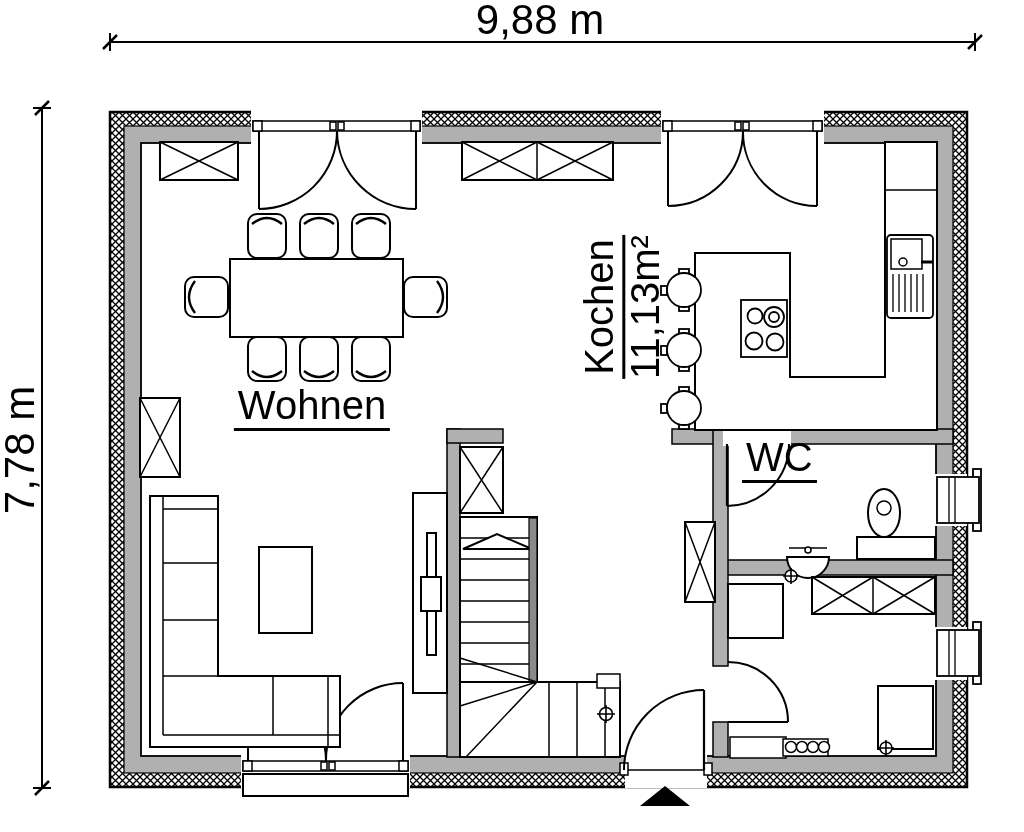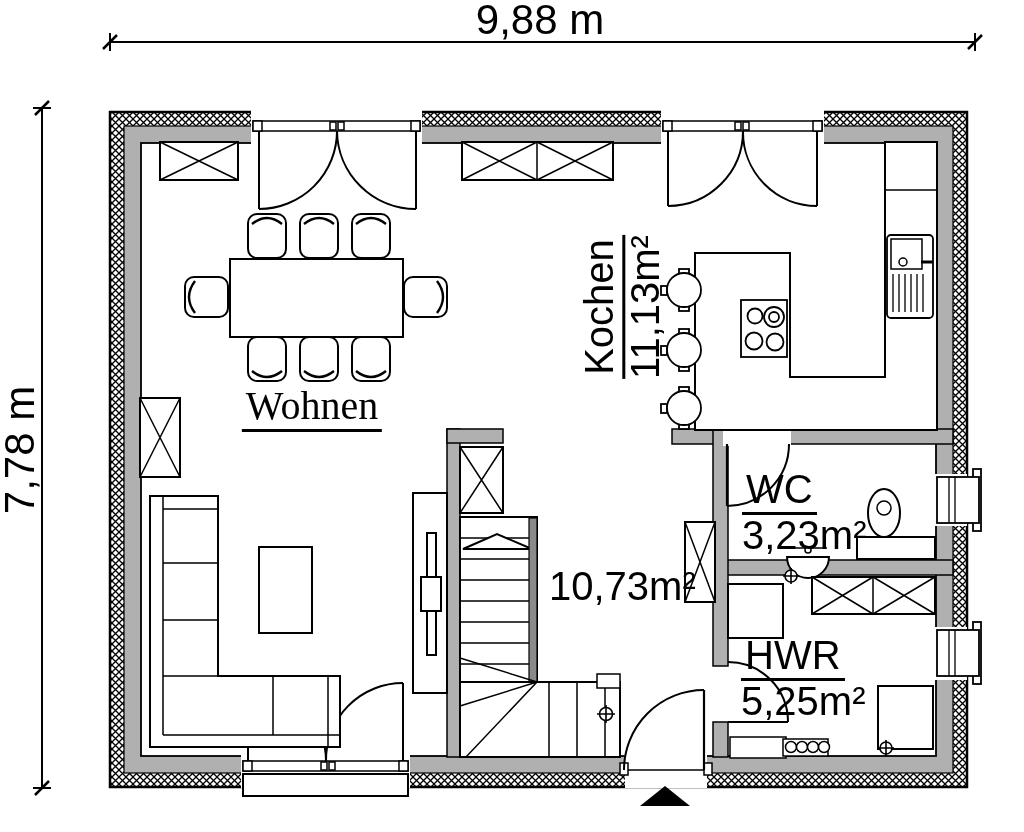--- a/index.html
+++ b/index.html
@@ -8,23 +8,23 @@
     font-family:"Liberation Sans", sans-serif; color:#000; overflow:hidden;
   }
   .plan svg { position:absolute; left:0; top:0; }
   .lbl { position:absolute; color:#000; }
   .dim { font-size:42px; font-weight:400; white-space:nowrap; }
   .dim-top { left:540px; top:-4px; transform:translateX(-50%); }
   .dim-left { left:20px; top:450px; transform:translate(-50%,-50%) rotate(-90deg); }
   .room-label { line-height:1.08; font-size:40px; }
   .room-label .rname span { border-bottom:3px solid #000; padding:0 4px 1px; }
   .room-label .rarea { margin-top:3px; }
-  .lbl-wohnen { left:312px; top:384px; transform:translateX(-50%); text-align:center;font-family:Liberation Serif, serif; }
+  .lbl-wohnen { left:312px; top:384px; transform:translateX(-50%); text-align:center; }
   .lbl-kochen { left:623px; top:307px; transform:translate(-50%,-50%) rotate(-90deg); text-align:center; white-space:nowrap; }
-  .lbl-wc   { left:742px; top:436px;margin-top:32px; }
+  .lbl-wc   { left:742px; top:436px; }
   .lbl-flur { left:549px; top:562px; }
   .lbl-hwr  { left:741px; top:634px; }
 </style>
 </head>
 <body>
 
 <div class="plan">
 
 <svg width="1024" height="832" viewBox="0 0 1024 832">
   <defs>
@@ -298,25 +298,19 @@
     <div class="rname"><span>Wohnen</span></div>
   </div>
 
   <div class="lbl room-label lbl-kochen">
     <div class="rname"><span>Kochen</span></div>
     <div class="rarea">11,13m²</div>
   </div>
 
   <div class="lbl room-label lbl-wc">
     <div class="rname"><span>WC</span></div>
-    <div class="rarea">3,23m²</div>
   </div>
 
   <div class="lbl room-label lbl-flur">
-    <div class="rarea">10,73m²</div>
   </div>
 
-  <div class="lbl room-label lbl-hwr">
-    <div class="rname"><span>HWR</span></div>
-    <div class="rarea">5,25m²</div>
-  </div>
 
 </div>
 
 </body></html>

